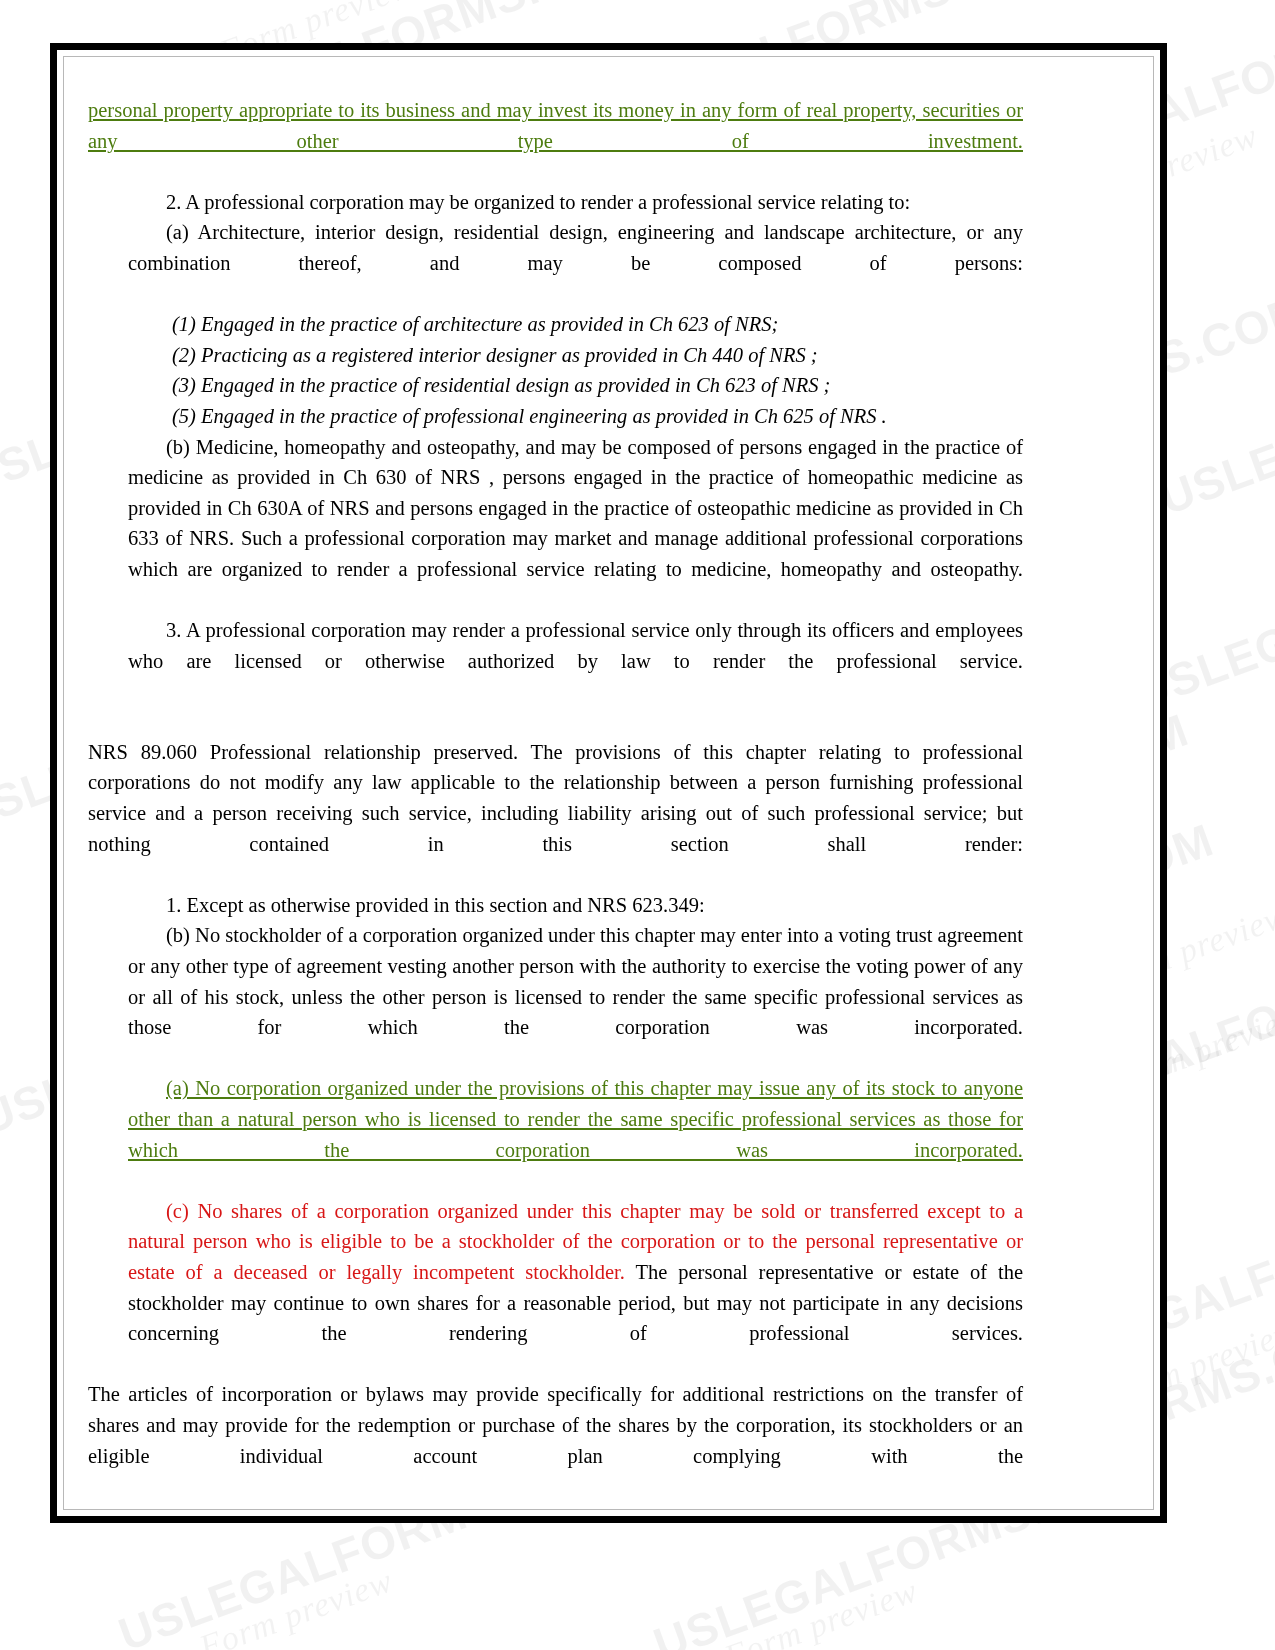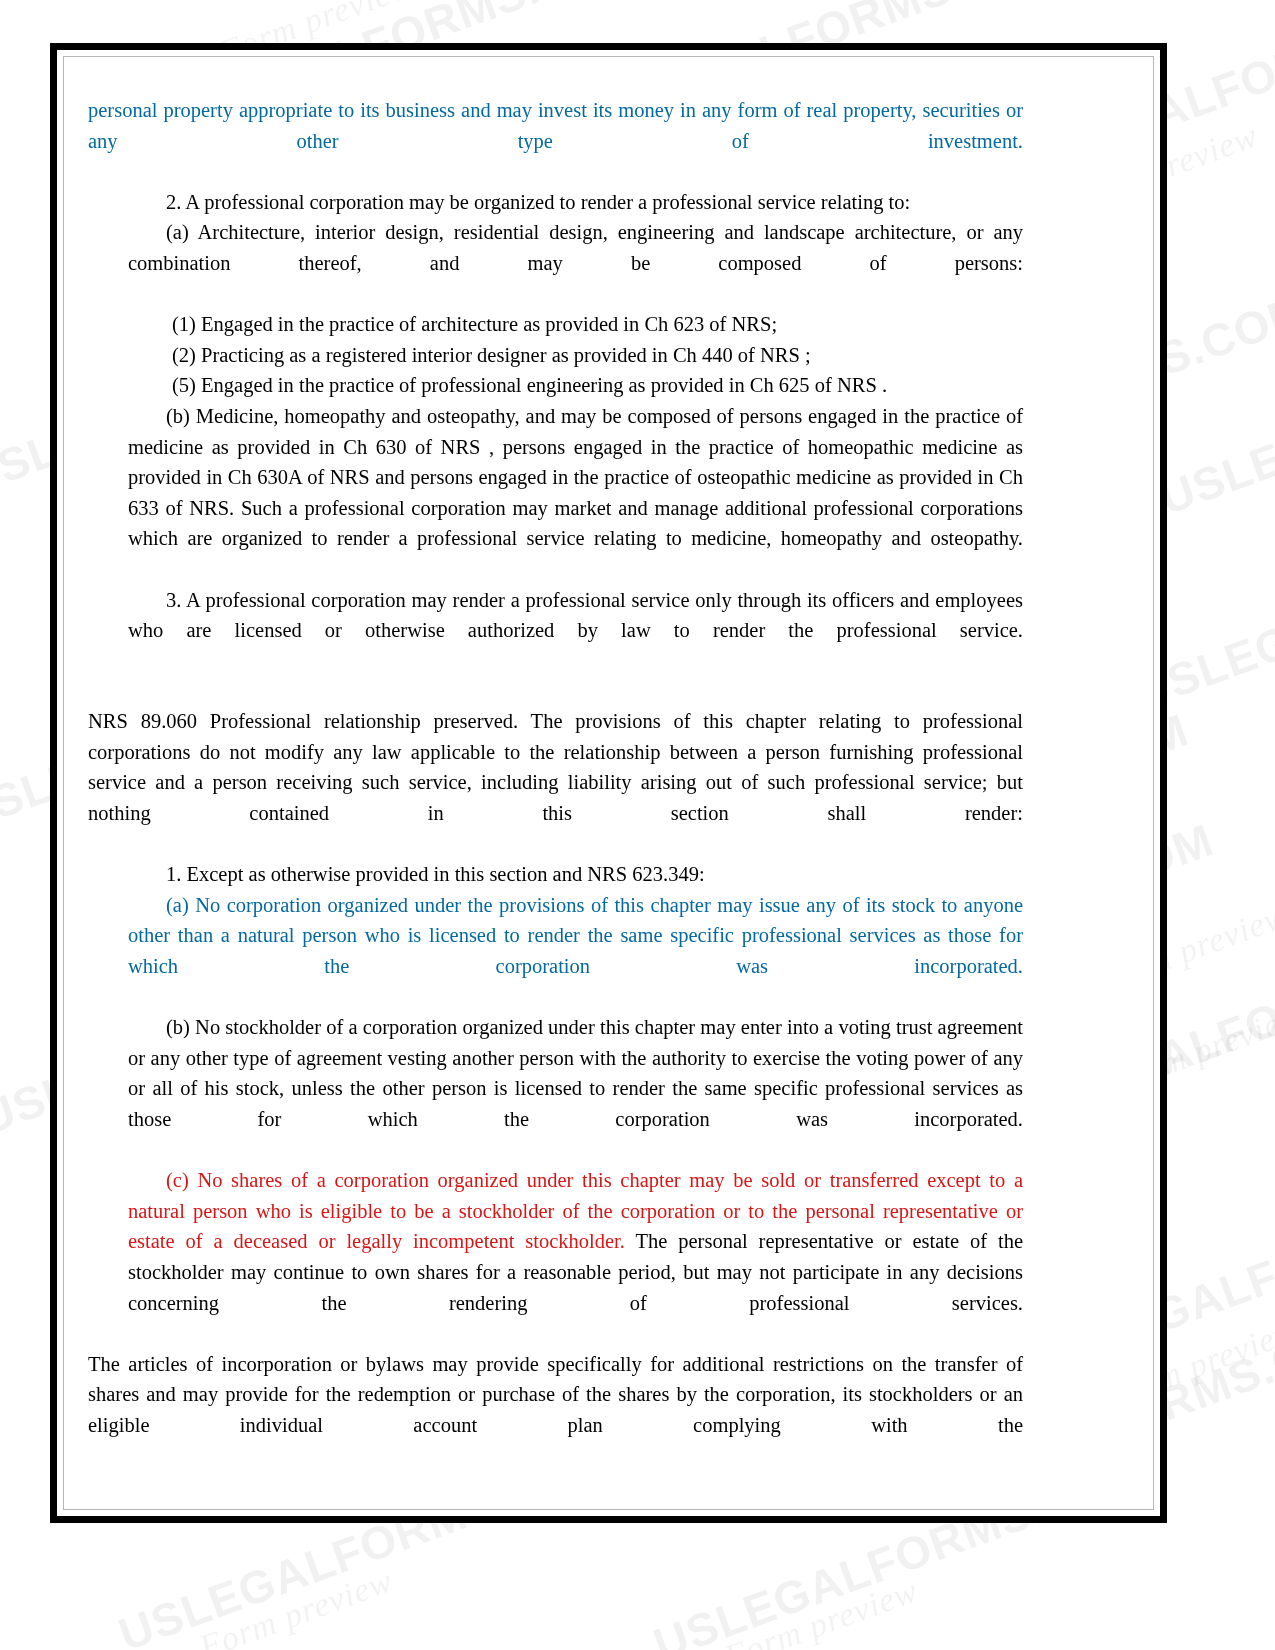--- a/index.html
+++ b/index.html
@@ -74,23 +74,23 @@
     z-index: 2;
   }
   p {
     margin: 0;
     font-size: 20.5px;
     line-height: 30.6px;
     color: #000000;
     text-align: justify;
     text-justify: inter-word;
   }
-  p.red { color: #0369a1; }
+  p.red { color: #4d7c0f; text-decoration: underline; }
   p.ind1 { text-indent: 38px; margin-left: 40px; }
-  p.ind2 { text-indent: 84px; }
+  p.ind2 { text-indent: 84px; font-style: italic; }
   p.noind { text-indent: 0; }
   p.gap-before { margin-top: 30px; }
   .hdr {
     font-weight: normal;
   }
   
   p::after {
     content: "";
     display: inline-block;
     width: 100%;
@@ -168,34 +168,35 @@
 <div id="doc-body">
 
   <p class="red noind">personal property appropriate to its business and may invest its money in any form of real property, securities or any other type of investment.</p>
 
   <p class="ind1 nostretch">2.  A professional corporation may be organized to render a professional service relating to:</p>
 
   <p class="ind1">(a) Architecture, interior design, residential design, engineering and landscape architecture, or any combination thereof, and may be composed of persons:</p>
 
   <p class="ind2 nostretch">(1) Engaged in the practice of architecture as provided in Ch 623 of NRS;</p>
   <p class="ind2 nostretch">(2) Practicing as a registered interior designer as provided in  Ch 440 of NRS ;</p>
+  <p class="ind2 nostretch">(3) Engaged in the practice of residential design as provided in  Ch 623 of NRS ;</p>
   <p class="ind2 nostretch">(5) Engaged in the practice of professional engineering as provided in  Ch 625 of NRS .</p>
 
   <p class="ind1">(b) Medicine, homeopathy and osteopathy, and may be composed of persons engaged in the practice of medicine as provided in  Ch 630 of NRS , persons engaged in the practice of homeopathic medicine as provided in  Ch 630A of NRS  and persons engaged in the practice of osteopathic medicine as provided in Ch 633 of NRS. Such a professional corporation may market and manage additional professional corporations which are organized to render a professional service relating to medicine, homeopathy and osteopathy.</p>
 
   <p class="ind1">3.  A professional corporation may render a professional service only through its officers and employees who are licensed or otherwise authorized by law to render the professional service.</p>
 
   <p class="noind gap-before"><span class="hdr">NRS 89.060 Professional relationship preserved.</span><span> The provisions of this chapter relating to professional corporations do not modify any law applicable to the relationship between a person furnishing professional service and a person receiving such service, including liability arising out of such professional service; but nothing contained in this section shall render:</span></p>
 
 
 
 
   <p class="ind1 nostretch">1.  Except as otherwise provided in this section and NRS 623.349:</p>
 
+  <p class="ind1">(b) No stockholder of a corporation organized under this chapter may enter into a voting trust agreement or any other type of agreement vesting another person with the authority to exercise the voting power of any or all of his stock, unless the other person is licensed to render the same specific professional services as those for which the corporation was incorporated.</p>
+
   <p class="ind1 red">(a) No corporation organized under the provisions of this chapter may issue any of its stock to anyone other than a natural person who is licensed to render the same specific professional services as those for which the corporation was incorporated.</p>
 
-  <p class="ind1">(b) No stockholder of a corporation organized under this chapter may enter into a voting trust agreement or any other type of agreement vesting another person with the authority to exercise the voting power of any or all of his stock, unless the other person is licensed to render the same specific professional services as those for which the corporation was incorporated.</p>
-
   <p class="ind1"><span class="redspan" style="color:#d81616;">(c) No shares of a corporation organized under this chapter may be sold or transferred except to a natural person who is eligible to be a stockholder of the corporation or to the personal representative or estate of a deceased or legally incompetent stockholder.</span><span> The personal representative or estate of the stockholder may continue to own shares for a reasonable period, but may not participate in any decisions concerning the rendering of professional services.</span></p>
 
   <p class="noind">The articles of incorporation or bylaws may provide specifically for additional restrictions on the transfer of shares and may provide for the redemption or purchase of the shares by the corporation, its stockholders or an eligible individual account plan complying with the</p>
 
 </div>
 
 </body></html>

